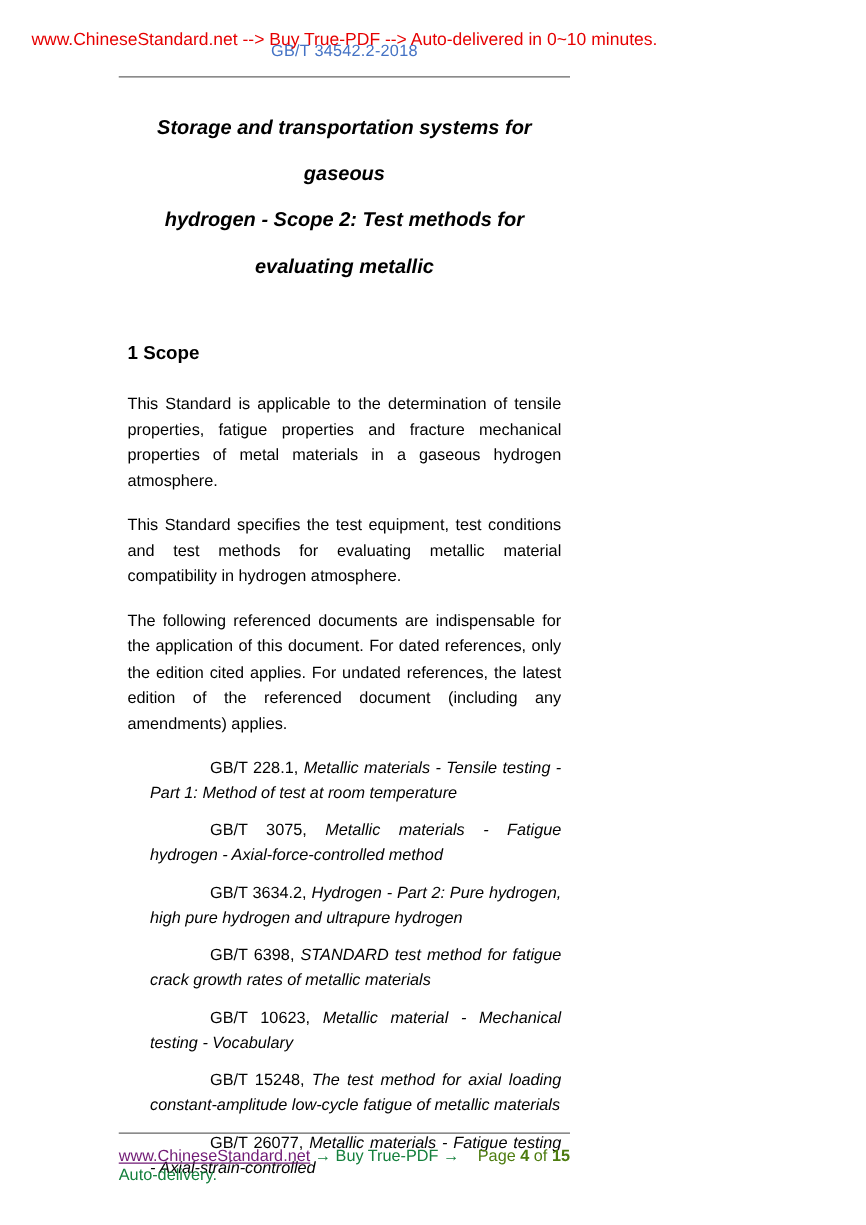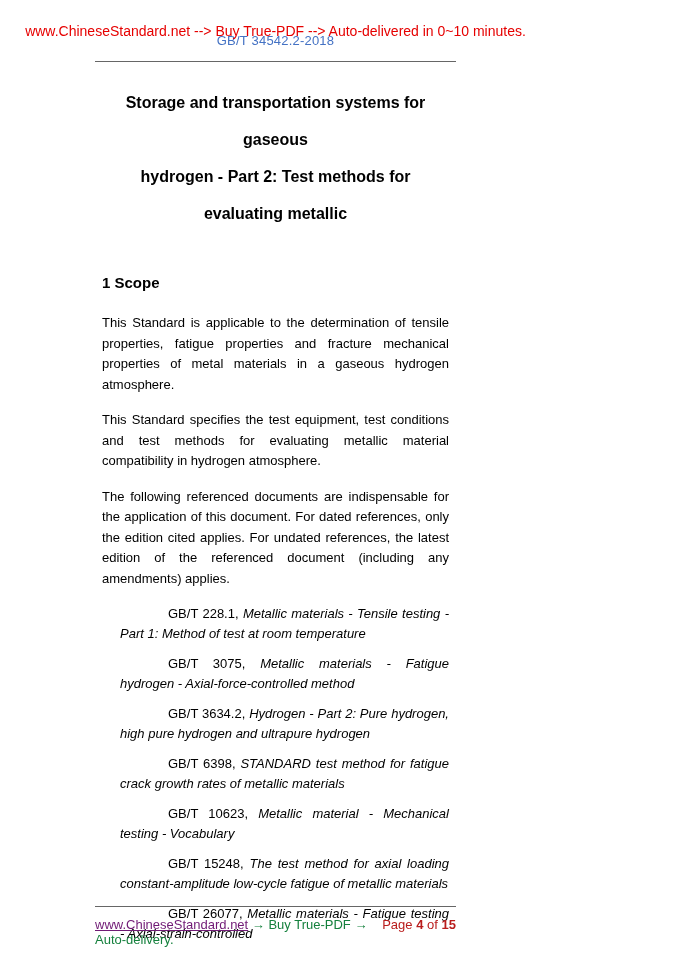--- a/index.html
+++ b/index.html
@@ -45,21 +45,21 @@
   
   .content { padding: 0 102px; }
   .doc-title {
     margin-top: 22px;
     margin-bottom: 42px;
     font-size: 16px;
     font-weight: bold;
     line-height: 37px;
     text-align: center;
   }
-  .title-line { display: block; }
+  .title-line { display: block; font-style: italic; }
 
   .section-heading {
     font-size: 15px;
     font-weight: bold;
     margin-top: 16px;
     margin-bottom: 22px;
   }
   .body-para {
     font-size: 13px;
     line-height: 20.5px;
@@ -89,39 +89,39 @@
     padding-top: 10px;
     font-size: 13px;
     color: #0563c1;
   }
   .footer-link {
     color: #701a75;
     text-decoration: underline;
     cursor: pointer;
   }
   .footer-rest { color: #15803d; }
-  .footer-right { color: #b91c1c; white-space: nowrap; }
+  .footer-right { color: #4d7c0f; white-space: nowrap; }
   .pg-num { font-weight: bold; }
 </style>
 </head>
 <body>
 
 <div class="page">
 
   <header class="page-header">
     <div class="doc-code">GB/T 34542.2-2018</div>
     <div class="banner">www.ChineseStandard.net --&gt; Buy True-PDF --&gt; Auto-delivered in 0~10 minutes.</div>
     <div class="header-rule"></div>
   </header>
 
   <main class="content">
 
     <h1 class="doc-title">
       <span class="title-line">Storage and transportation systems for gaseous</span>
-      <span class="title-line">hydrogen - Part 2: Test methods for evaluating metallic</span>
+      <span class="title-line">hydrogen - Scope 2: Test methods for evaluating metallic</span>
     </h1>
 
     <h2 class="section-heading">1 Scope</h2>
     <p class="body-para">This Standard is applicable to the determination of tensile properties, fatigue properties and fracture mechanical properties of metal materials in a gaseous hydrogen atmosphere.</p>
     <p class="body-para">This Standard specifies the test equipment, test conditions and test methods for evaluating metallic material compatibility in hydrogen atmosphere.</p>
 
     <p class="body-para">The following referenced documents are indispensable for the application of this document. For dated references, only the edition cited applies. For undated references, the latest edition of the referenced document (including any amendments) applies.</p>
 
     <div class="references">
       <p class="reference">

